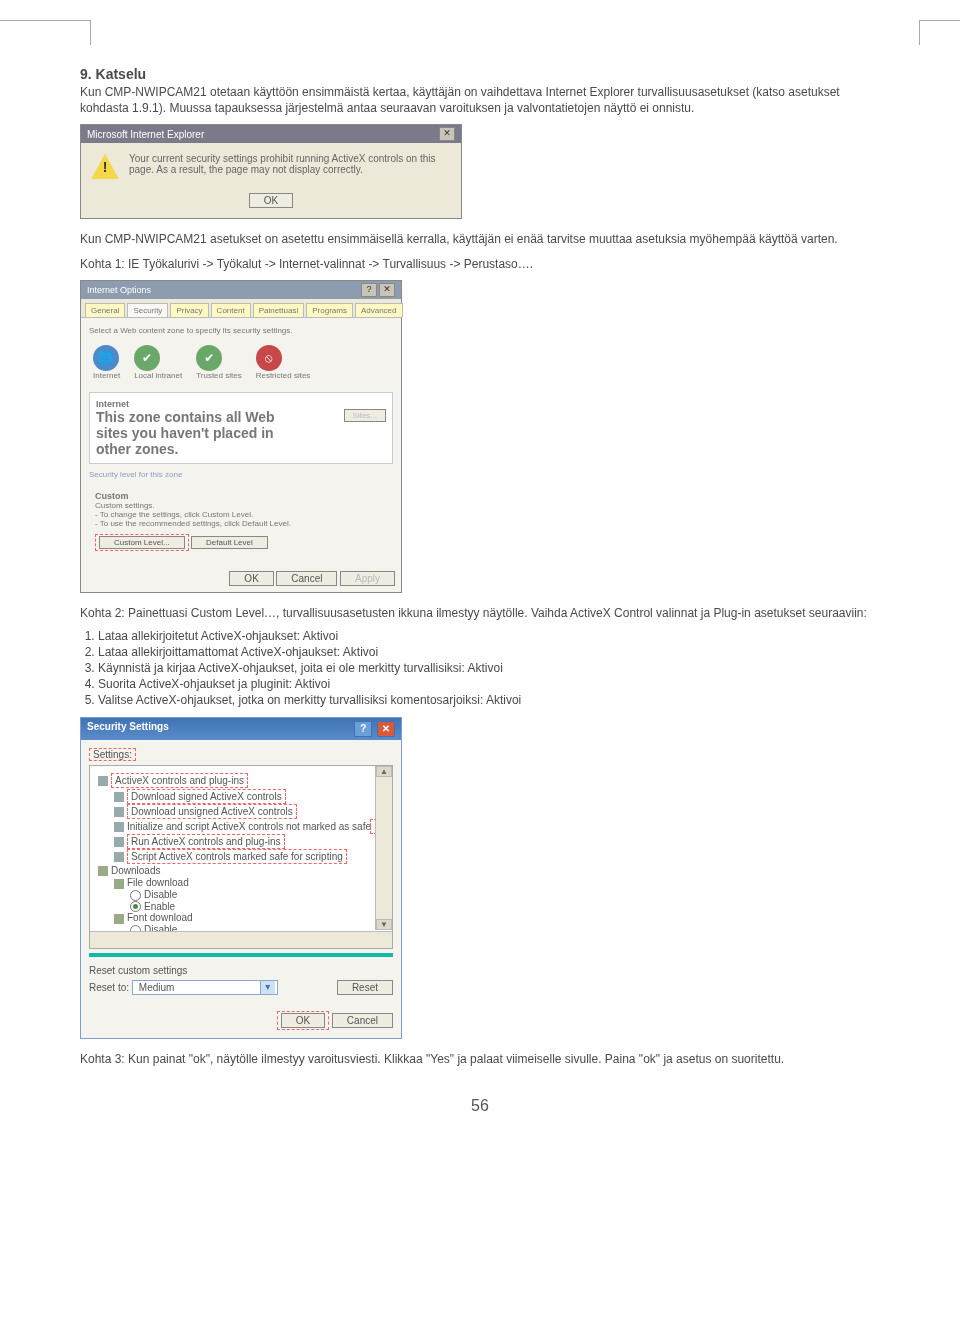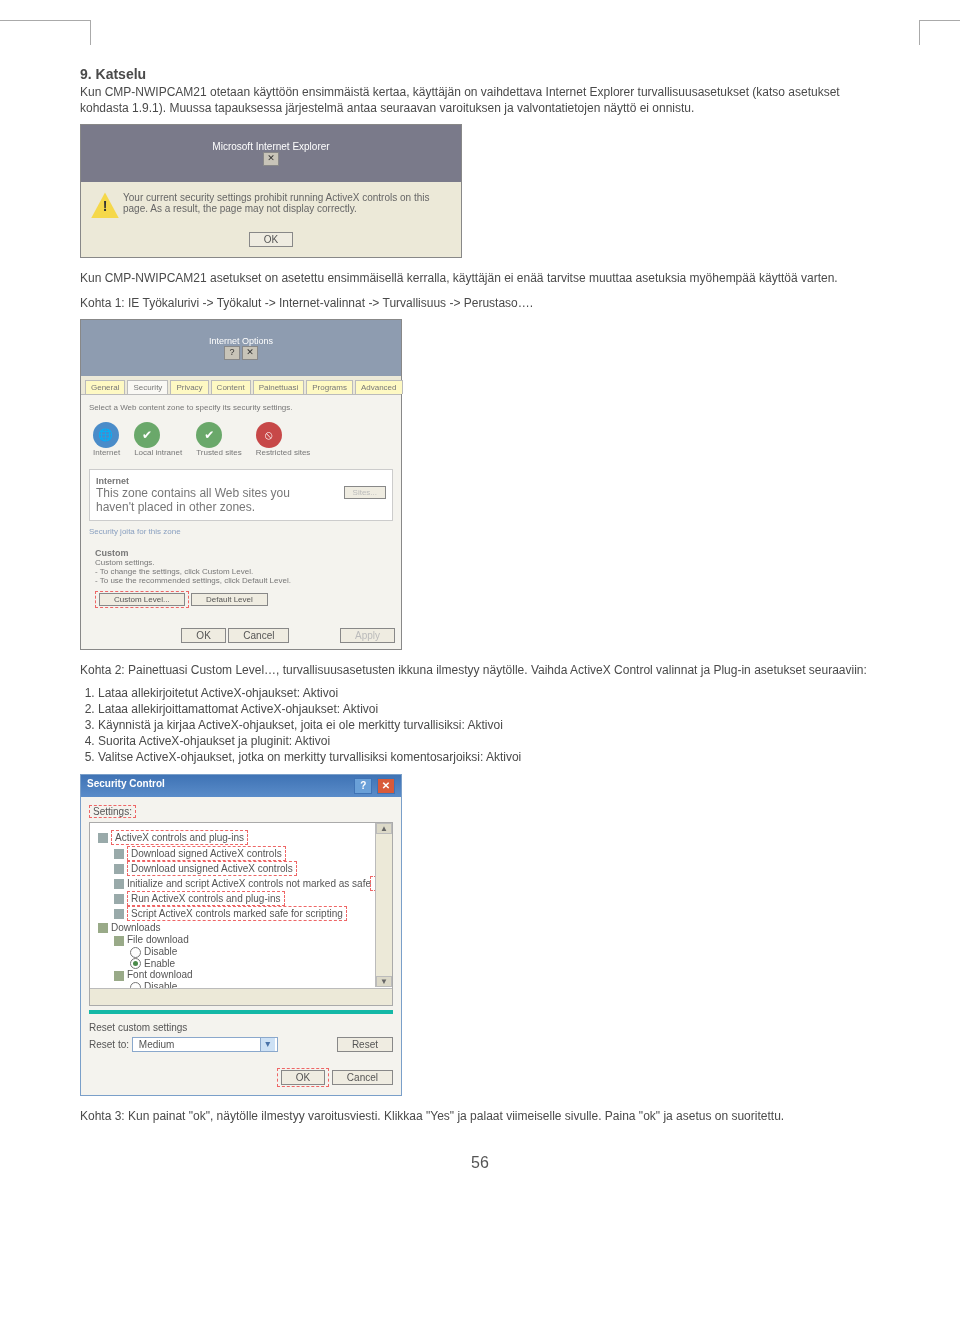--- a/index.html
+++ b/index.html
@@ -50,40 +50,39 @@
   .dlg-alert {
     width: 380px;
     border: 1px solid #888;
     background: #ece9d8;
     font-size: 10px;
     color: #666;
   }
   .dlg-title {
     background: #7a7a8a;
     color: #fff;
-    padding: 16px 6px;
+    padding: 2px 6px;
     display: flex;
     justify-content: space-between;
     align-items: center;
-    flex-direction: column;
   }
   .dlg-title .x {
     background: #c8c4b8;
     border: 1px solid #888;
     width: 14px;
     height: 12px;
     text-align: center;
     line-height: 11px;
     font-size: 9px;
     color: #333;
   }
   .dlg-body {
     display: flex;
     padding: 10px;
-    gap: 4px;
+    gap: 10px;
   }
   .warn-icon {
     width: 28px;
     height: 26px;
     background: #f5d84a;
     clip-path: polygon(50% 0, 100% 100%, 0 100%);
     position: relative;
     flex: none;
   }
   .warn-icon::after {
@@ -408,57 +407,57 @@
           <div class="zone-label">Trusted sites</div>
         </div>
         <div style="text-align:center;">
           <div class="zone-ic" style="background:#c74848;">⦸</div>
           <div class="zone-label">Restricted sites</div>
         </div>
       </div>
       <div class="subbox">
         <b>Internet</b>
         <div style="display:flex;justify-content:space-between;align-items:flex-start;">
-          <div style="font-size:12px;width:200px;">This zone contains all Web sites you haven't placed in other zones.</div>
+          <div style="font-size:14px;width:200px;font-weight:bold;">This zone contains all Web sites you haven't placed in other zones.</div>
           <span class="winbtn" style="font-size:8px;padding:1px 8px;color:#bbb;">Sites...</span>
         </div>
       </div>
-      <div style="font-size:8px;margin-top:6px;color:#8aa0c0;">Security joita for this zone</div>
+      <div style="font-size:8px;margin-top:6px;color:#8aa0c0;">Security level for this zone</div>
       <div class="subbox" style="border:none;background:transparent;">
         <b style="font-size:9px;">Custom</b>
         <div style="font-size:8px;">Custom settings.</div>
         <div style="font-size:8px;">- To change the settings, click Custom Level.</div>
         <div style="font-size:8px;">- To use the recommended settings, click Default Level.</div>
         <div style="margin-top:6px;">
           <span class="dashed-red">
             <span class="winbtn" style="font-size:8px;">Custom Level...</span>
           </span>
           <span class="winbtn" style="font-size:8px;">Default Level</span>
         </div>
       </div>
     </div>
     <div class="btnrow-bottom">
       <span class="winbtn">OK</span>
       <span class="winbtn">Cancel</span>
-      <span class="winbtn" style="color:#bbb;margin-left:48px;">Apply</span>
+      <span class="winbtn" style="color:#bbb;">Apply</span>
     </div>
   </div>
 
   <p>Kohta 2: Painettuasi Custom Level…, turvallisuusasetusten ikkuna ilmestyy näytölle. Vaihda ActiveX Control valinnat ja Plug-in asetukset seuraaviin:</p>
   <ol class="instr">
     <li>Lataa allekirjoitetut ActiveX-ohjaukset: Aktivoi</li>
     <li>Lataa allekirjoittamattomat ActiveX-ohjaukset: Aktivoi</li>
     <li>Käynnistä ja kirjaa ActiveX-ohjaukset, joita ei ole merkitty turvallisiksi: Aktivoi</li>
     <li>Suorita ActiveX-ohjaukset ja pluginit: Aktivoi</li>
     <li>Valitse ActiveX-ohjaukset, jotka on merkitty turvallisiksi komentosarjoiksi: Aktivoi</li>
   </ol>
 
   <div class="fig sec-dialog">
     <div class="sec-title">
-      <span>Security Control</span>
+      <span>Security Settings</span>
       <span>
         <span class="qbtn">?</span>
         <span class="xbtn">✕</span>
       </span>
     </div>
     <div class="sec-inner">
       <span class="settings-label">Settings:</span>
       <div class="listbox">
         <div class="node"><span class="mini-ic"></span><span class="dashed-red">ActiveX controls and plug-ins</span></div>
         <div class="sub"><span class="mini-ic"></span><span class="dashed-red">Download signed ActiveX controls</span></div>

